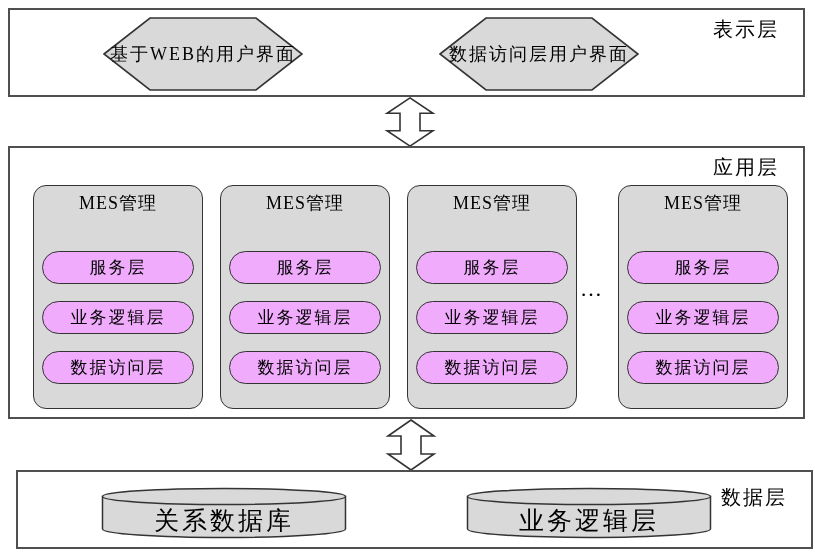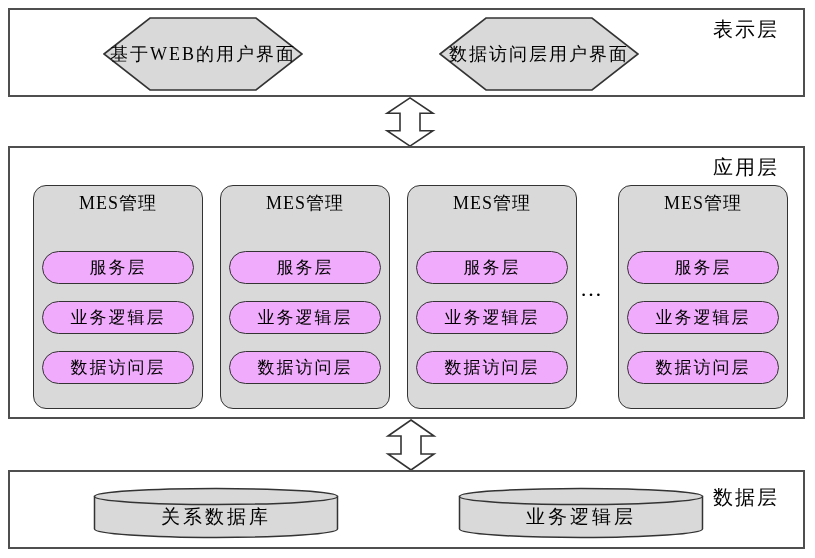--- a/index.html
+++ b/index.html
@@ -10,21 +10,21 @@
     color:var(--text,#000);
   }
   *{box-sizing:border-box;}
   .layer-box{
     position:absolute;left:8px;width:797px;
     border:2px solid var(--box-border,#4f4f4f);
     background:#fff;
   }
   #presentation-box{top:8px;height:89px;}
   #application-box{top:146px;height:273px;}
-  #data-box{top:470px;height:79px;}
+  #data-box{top:470px;height:79px;margin-left:8px;}
   .layer-label{
     position:absolute;top:6px;right:24px;
     font-size:20px;letter-spacing:2px;white-space:nowrap;
   }
   #data-box .layer-label{top:12px;}
   
   .hexagon{position:absolute;width:200px;height:74px;top:7px;}
   .hexagon svg{position:absolute;left:0;top:0;width:100%;height:100%;}
   .hexagon polygon{fill:var(--shape-fill,#d9d9d9);stroke:var(--shape-border,#333);stroke-width:1.6;}
   .hex-text{
@@ -68,21 +68,21 @@
   .ellipsis{
     position:absolute;left:553px;top:128px;width:60px;
     text-align:center;font-size:22px;letter-spacing:4px;
   }
   
   .cylinder{position:absolute;top:15px;width:246px;height:52px;}
   .cylinder svg{position:absolute;left:0;top:0;width:100%;height:100%;}
   .cylinder .cyl-shape{fill:var(--shape-fill,#d9d9d9);stroke:var(--shape-border,#333);stroke-width:1.5;}
   .cyl-text{
     position:absolute;left:0;right:0;top:17px;text-align:center;
-    font-size:19px;letter-spacing:3px;
+    font-size:25px;letter-spacing:3px;
   }
   #cylinder-relational{left:83px;}
   #cylinder-realtime{left:448px;}
 </style>
 </head>
 <body>
 
 <div class="canvas">
 
   <section class="layer-box" id="presentation-box">

